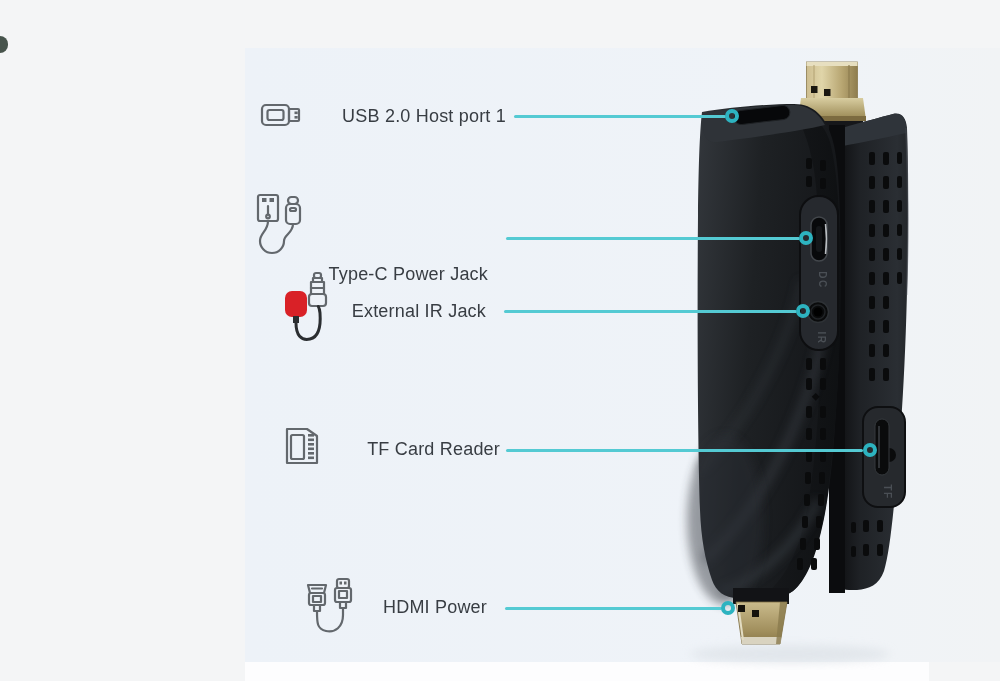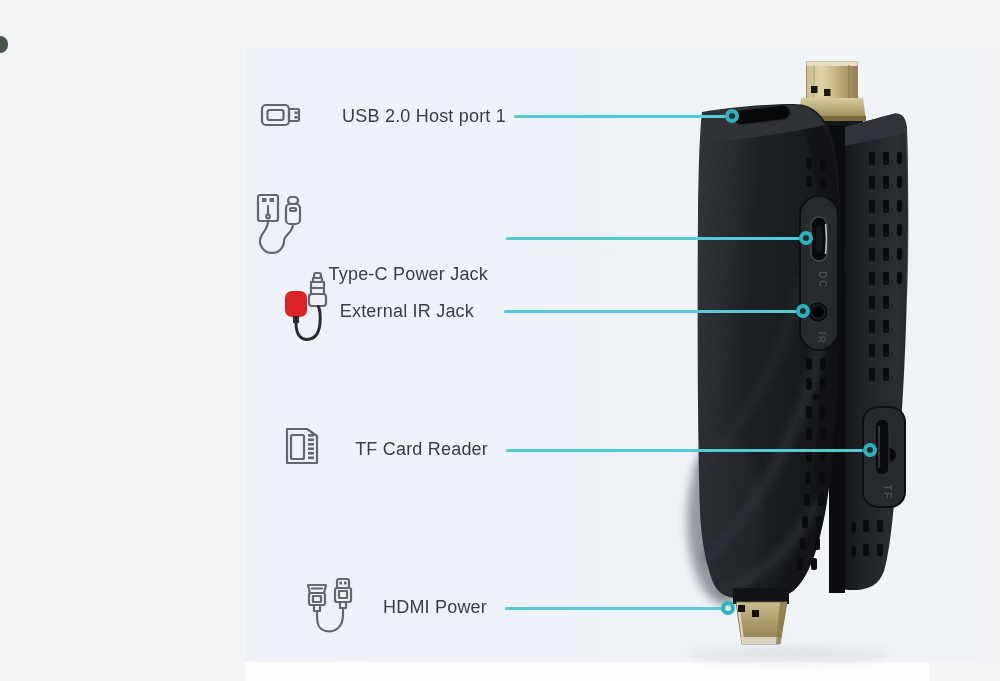--- a/index.html
+++ b/index.html
@@ -22,26 +22,26 @@
   .c1 .co-text{right:494px;top:105px;}
   .c1 .co-line{left:514px;top:115px;width:212px;}
   .c1 .co-ring{left:725px;top:109px;}
   .c1 .co-icon{left:260px;top:100px;}
   
   .c2 .co-text{right:512px;top:227px;margin-top:36px;}
   .c2 .co-line{left:506px;top:237px;width:294px;}
   .c2 .co-ring{left:799px;top:231px;}
   .c2 .co-icon{left:252px;top:193px;}
   
-  .c3 .co-text{right:526px;top:300px;}
+  .c3 .co-text{right:514px;top:300px;}
   .c3 .co-line{left:504px;top:310px;width:293px;}
   .c3 .co-ring{left:796px;top:304px;}
   .c3 .co-icon{left:283px;top:271px;}
   
-  .c4 .co-text{right:512px;top:438px;}
+  .c4 .co-text{right:500px;top:438px;}
   .c4 .co-line{left:506px;top:449px;width:357px;}
   .c4 .co-ring{left:863px;top:443px;}
   .c4 .co-icon{left:279px;top:423px;}
   
   .c5 .co-text{right:513px;top:596px;}
   .c5 .co-line{left:505px;top:607px;width:217px;}
   .c5 .co-ring{left:721px;top:601px;}
   .c5 .co-icon{left:304px;top:577px;}
   .icon-stroke{fill:none;stroke:#63686d;stroke-width:2.2;stroke-linecap:round;stroke-linejoin:round;}
   .icon-fill{fill:#63686d;stroke:none;}

